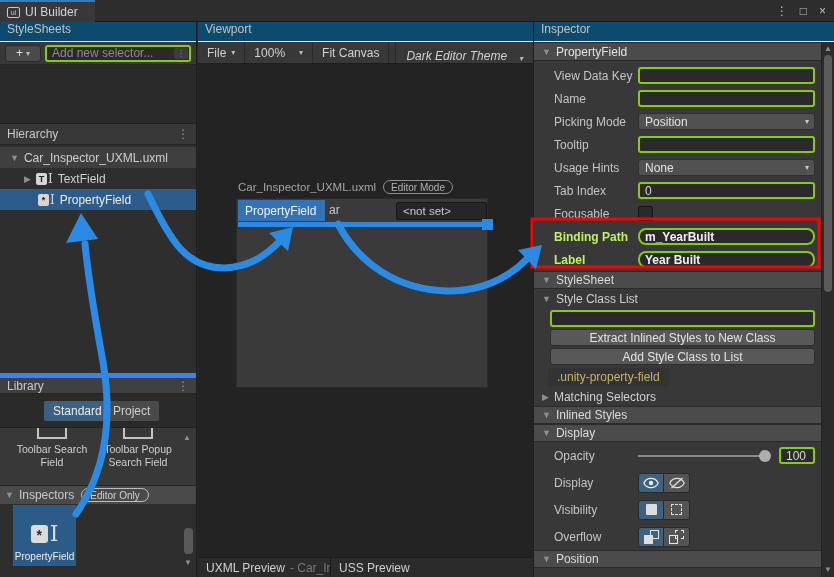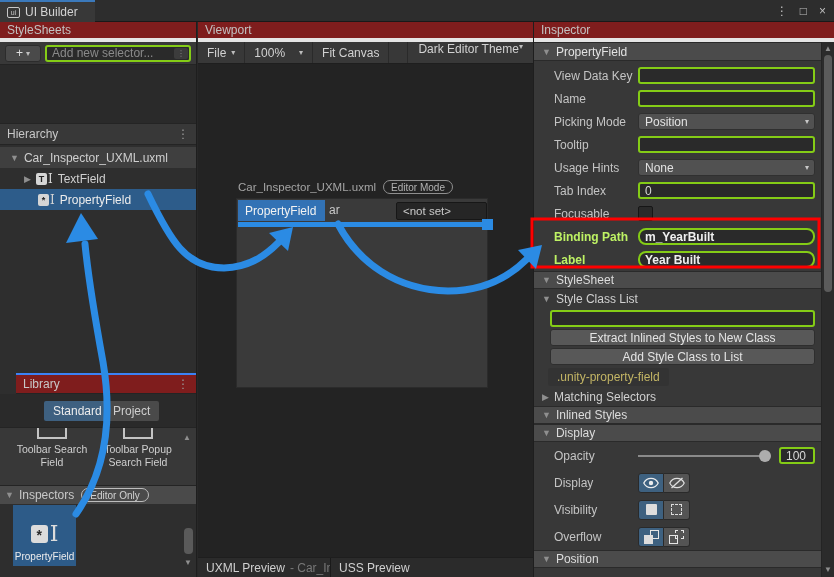--- a/index.html
+++ b/index.html
@@ -10,21 +10,21 @@
     overflow:hidden; user-select:none;
   }
   
   .titlebar { position:absolute; left:0; top:0; right:0; height:22px; background:#2D2D2D; border-bottom:1px solid #191919; }
   .doc-tab { position:absolute; left:0; top:0; width:95px; height:22px; background:#383838;
     border-top:2px solid #3B79BB; display:flex; align-items:center; gap:5px; padding-left:7px; color:#D4D4D4; }
   .tab-icon { width:13px; height:11px; border:1px solid #C8C8C8; border-radius:2px; font-size:7px; line-height:9px; text-align:center; color:#C8C8C8; }
   .win-controls { position:absolute; right:8px; top:0; height:22px; display:flex; align-items:center; gap:12px; color:#BDBDBD; font-size:12px; }
   .win-controls span { cursor:default; }
   
-  .phead { height:20px; display:flex; align-items:center; padding:0 7px; color:#C2C2C2; background:#7f1d1d; border-bottom:4px solid #e5e5e5; }
+  .phead { height:20px; display:flex; align-items:flex-start; padding:0 7px; color:#C2C2C2; background:#0c4a6e; border-bottom:1px solid #e5e5e5; }
   .kebab { margin-left:auto; color:#9A9A9A; font-size:12px; }
   .fold { font-size:9px; color:#8F8F8F; margin-right:5px; }
   .fold.closed { color:#8F8F8F; }
   .ufield { background:#2A2A2A; border:2px solid #84cc16; border-radius:3px; height:17px; color:#D8D8D8;
     font-family:"Liberation Sans",sans-serif; font-size:12px; padding:0 5px; width:100%; }
   .udrop { background:#515151; border:1px solid #303030; border-radius:3px; height:17px; color:#E2E2E2;
     display:flex; align-items:center; padding:0 6px; width:100%; position:relative; }
   .udrop .dd { position:absolute; right:5px; font-size:8px; color:#C8C8C8; }
   .ubtn { background:#585858; border:1px solid #2E2E2E; border-radius:3px; height:17px; color:#E4E4E4;
     display:flex; align-items:center; justify-content:center; font-size:12px; }
@@ -44,21 +44,21 @@
   .hier-head { position:absolute; left:0; top:101px; right:0; height:22px; background:#383838; border-top:1px solid #242424;
     border-bottom:1px solid #242424; display:flex; align-items:center; padding:0 7px; }
   .hier-body { position:absolute; left:0; top:123px; right:0; height:228px; background:#2E2E2E; padding-top:2px; }
   .tree-row { height:21px; display:flex; align-items:center; color:#CFCFCF; }
   .tree-row.rowgrey { background:#3F3F3F; }
   .tree-row.rowsel { background:#2D5C8A; color:#ECECEC; }
   .fld-icon { display:inline-flex; align-items:center; gap:1px; margin-right:5px; }
   .fld-icon .box { width:11px; height:12px; background:#D5D5D5; border-radius:2px; color:#222; font-size:9px; font-weight:bold;
     text-align:center; line-height:12px; }
   .fld-icon .beam { font-family:"DejaVu Serif", serif; font-size:12px; line-height:12px; color:#D5D5D5; }
-  .lib-head { position:absolute; left:16px; top:351px; right:0; height:21px; background:#7f1d1d; border-top:2px solid #3b82f6;
+  .lib-head { position:absolute; left:0; top:351px; right:0; height:21px; background:#404040; border-top:5px solid #3b82f6;
     border-bottom:1px solid #242424; display:flex; align-items:center; padding:0 7px; }
   .lib-tabs { position:absolute; left:0; top:372px; right:0; height:33px; background:#2A2A2A; }
   .lib-tab { position:absolute; top:7px; height:20px; padding:0 9px; display:flex; align-items:center; border-radius:2px; }
   .lib-tab.std { left:44px; background:#3E6080; color:#ECECEC; }
   .lib-tab.prj { left:104px; background:#4A4A4A; color:#CFCFCF; }
   .lib-items { position:absolute; left:0; top:405px; right:0; height:59px; background:#383838; border-top:1px solid #242424;
     border-bottom:1px solid #242424; overflow:hidden; }
   .lib-item { position:absolute; top:0; text-align:center; color:#CFCFCF; font-size:10.5px; line-height:1.2; }
   .lib-item .rect-icon { width:30px; height:14px; border:2px solid #C4C4C4; margin:-3px auto 4px auto; }
   .lib-scroll-up { position:absolute; right:5px; top:410px; color:#8F8F8F; font-size:8px; }
@@ -72,21 +72,21 @@
     line-height:20px; text-align:center; }
   .pf-tile .tbeam { font-family:"DejaVu Serif", serif; font-size:22px; color:#DCDCDC; line-height:20px; }
   .lib-thumb { position:absolute; right:3px; top:506px; width:9px; height:26px; background:#5A5A5A; border-radius:4px; }
   .lib-down { position:absolute; right:4px; top:536px; color:#8F8F8F; font-size:8px; }
   
   .viewport { position:absolute; left:198px; top:22px; width:335px; bottom:0; background:#232323; }
   .vp-toolbar { position:absolute; left:0; top:20px; right:0; height:22px; background:#383838; border-bottom:1px solid #1E1E1E;
     display:flex; align-items:stretch; }
   .vp-tool { display:flex; align-items:center; gap:5px; padding:0 9px; border-right:1px solid #2A2A2A; color:#D2D2D2; }
   .vp-tool .dd { font-size:8px; color:#BDBDBD; }
-  .vp-theme { flex:1; margin-left:18px; border-left:1px solid #2A2A2A; display:flex; align-items:flex-start; padding:0 10px; color:#D2D2D2; position:relative; }
+  .vp-theme { flex:1; margin-left:6px; border-left:1px solid #2A2A2A; display:flex; align-items:flex-end; padding:0 10px; color:#D2D2D2; position:relative;font-style:italic; }
   .vp-theme .dd { position:absolute; right:10px; font-size:8px; color:#BDBDBD; }
   .canvas-area { position:absolute; left:0; top:42px; right:0; bottom:20px; background:#232323; }
   .canvas { position:absolute; left:38px; top:113px; width:252px; height:211px; }
   .canvas-title { height:20px; display:flex; align-items:center; gap:7px; color:#A5A5A5; font-size:11.5px; padding-left:2px; }
   .mode-badge { border:1px solid #8F8F8F; border-radius:8px; padding:0 7px; font-size:10px; color:#B2B2B2; height:14px; line-height:13px; }
   .canvas-body { position:absolute; left:0; top:21px; right:0; bottom:0; background:#3A3A3A; border:1px solid #2B2B2B; }
   .pf-chip { position:absolute; left:1px; top:1px; width:87px; height:21px; background:#3272B5; color:#F2F2F2;
     display:flex; align-items:center; padding-left:7px; }
   .row-label { position:absolute; left:92px; top:4px; color:#C8C8C8; }
   .notset-box { position:absolute; left:159px; top:3px; width:91px; height:18px; background:#262626; border:1px solid #171717;

